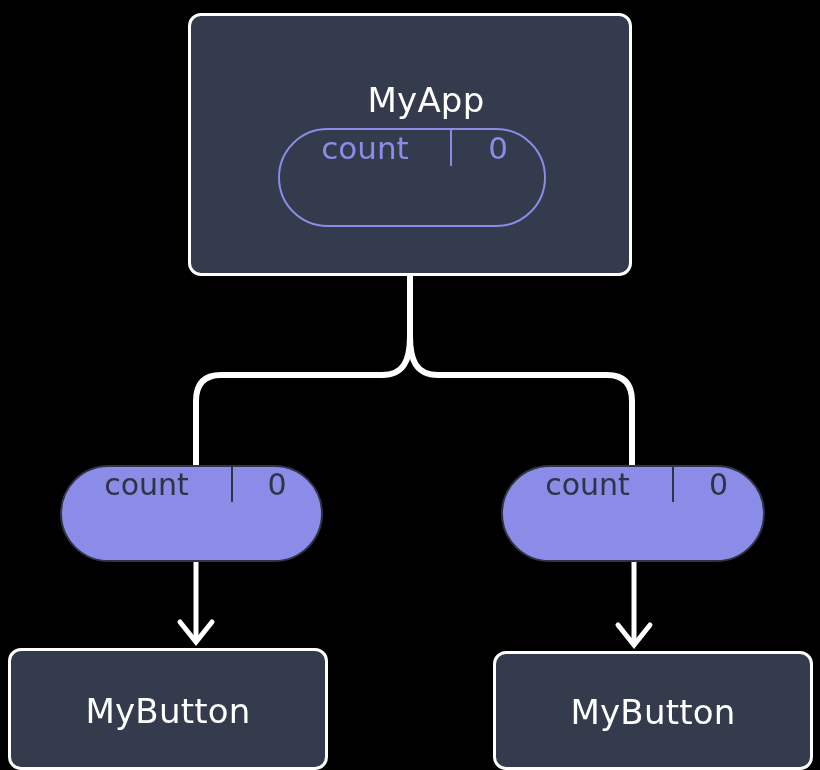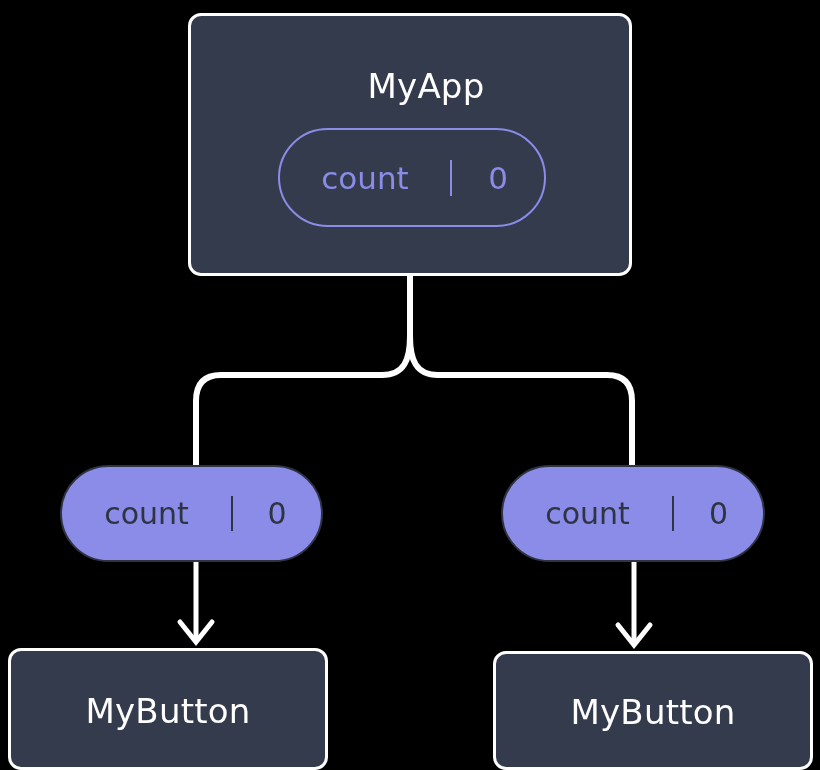--- a/index.html
+++ b/index.html
@@ -49,21 +49,21 @@
     white-space: nowrap;
   }
 
   
   #app-box {
     left: 188px;
     top: 13px;
     width: 444px;
     height: 263px;
   }
-  #app-box .node-title { top: 50px; padding-left: 32px; }
+  #app-box .node-title { top: 64px; padding-left: 32px; }
 
   
   #btn-box-left {
     left: 8px;
     top: 648px;
     width: 320px;
     height: 122px;
   }
   #btn-box-right {
     left: 493px;
@@ -72,21 +72,21 @@
     height: 119px;
   }
   #btn-box-left .node-title { top: 40px; }
   #btn-box-right .node-title { top: 38px; }
 
   
   .pill {
     position: absolute;
     box-sizing: border-box;
     display: flex;
-    align-items: center;
+    align-items: flex-start;
     z-index: 3;
   }
   .pill-key, .pill-val {
     display: flex;
     align-items: center;
     justify-content: center;
     box-sizing: border-box;
     white-space: nowrap;
   }
 

